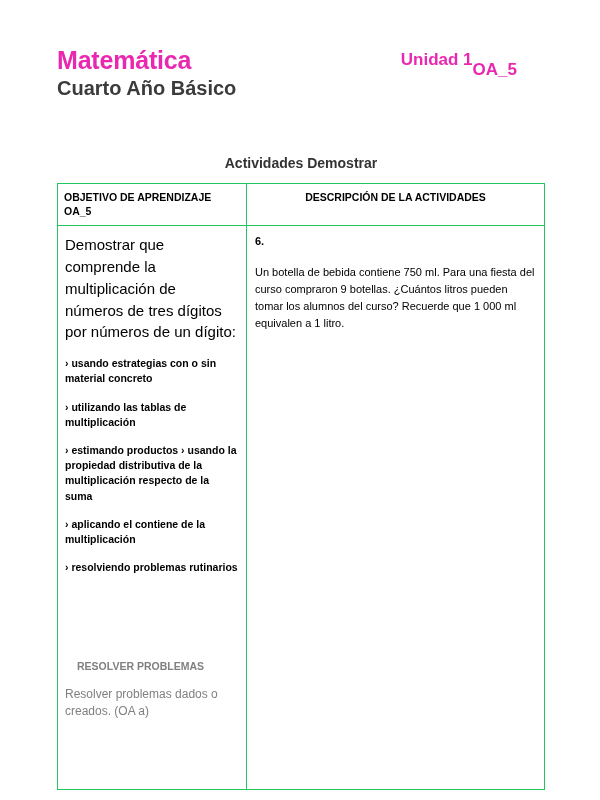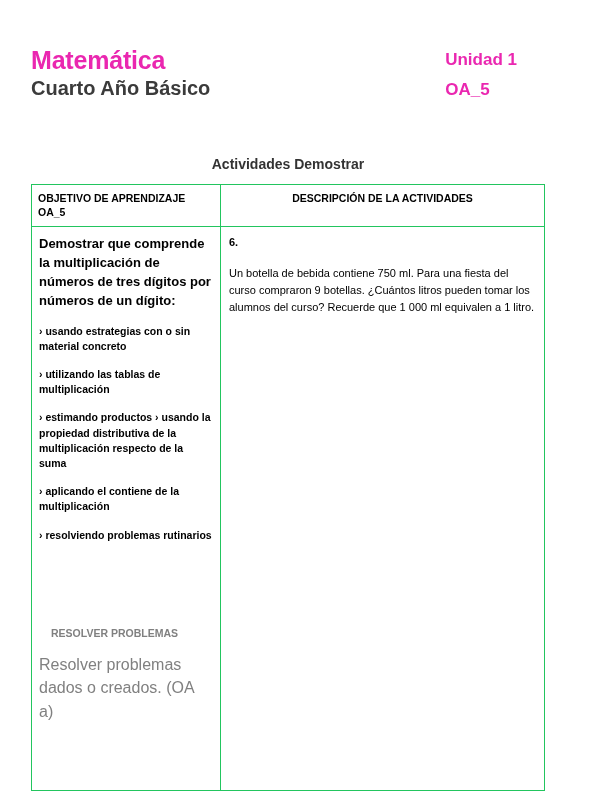--- a/index.html
+++ b/index.html
@@ -12,21 +12,21 @@
     background: #ffffff;
     font-family: "Liberation Sans", sans-serif;
     color: #000000;
     overflow: hidden;
   }
   .page {
     position: relative;
     width: 600px;
     height: 800px;
     box-sizing: border-box;
-    padding: 40px 55px 0 31px;
+    padding: 40px 55px 0 57px;
   }
 
   
   .header {
     display: flex;
     justify-content: space-between;
     align-items: flex-start;
     margin-top: 6px;
   }
   .header-left {
@@ -42,21 +42,20 @@
   }
   .grade {
     font-size: 20px;
     font-weight: bold;
     color: #3b3b3b;
     line-height: 1.2;
     margin-top: 2px;
   }
   .header-right {
     display: flex;
-    flex-direction: column;
     align-items: flex-start;
     padding-top: 4px;
     padding-right: 28px;
     margin-left: 11px;
   }
   .unit {
     font-size: 17px;
     font-weight: bold;
     color: #ea27b0;
     line-height: 1.2;
@@ -108,43 +107,43 @@
   td.cell-objective {
     padding: 8px 8px 10px 7px;
     height: 545px;
     position: relative;
   }
   td.cell-description {
     padding: 8px 9px 10px 8px;
   }
 
   .obj-lead {
-    font-size: 13px;
-    font-weight: bold;
+    font-size: 15px;
+    font-weight: normal;
     line-height: 1.45;
     margin: 0 0 13px 0;
   }
   .obj-item {
     font-size: 10.5px;
     font-weight: bold;
     line-height: 1.45;
     margin: 0 0 13px 0;
   }
   .obj-spacer {
     height: 58px;
   }
   .obj-footer-title {
     font-size: 10.5px;
     font-weight: bold;
     color: #808080;
     line-height: 1.45;
     margin: 12px;
   }
   .obj-footer-text {
-    font-size: 16px;
+    font-size: 12px;
     color: #808080;
     line-height: 1.45;
     margin: 1px 0 0 0;
   }
 
   .desc-number {
     font-size: 11px;
     font-weight: bold;
     line-height: 1.4;
     margin: 0 0 14px 0;

